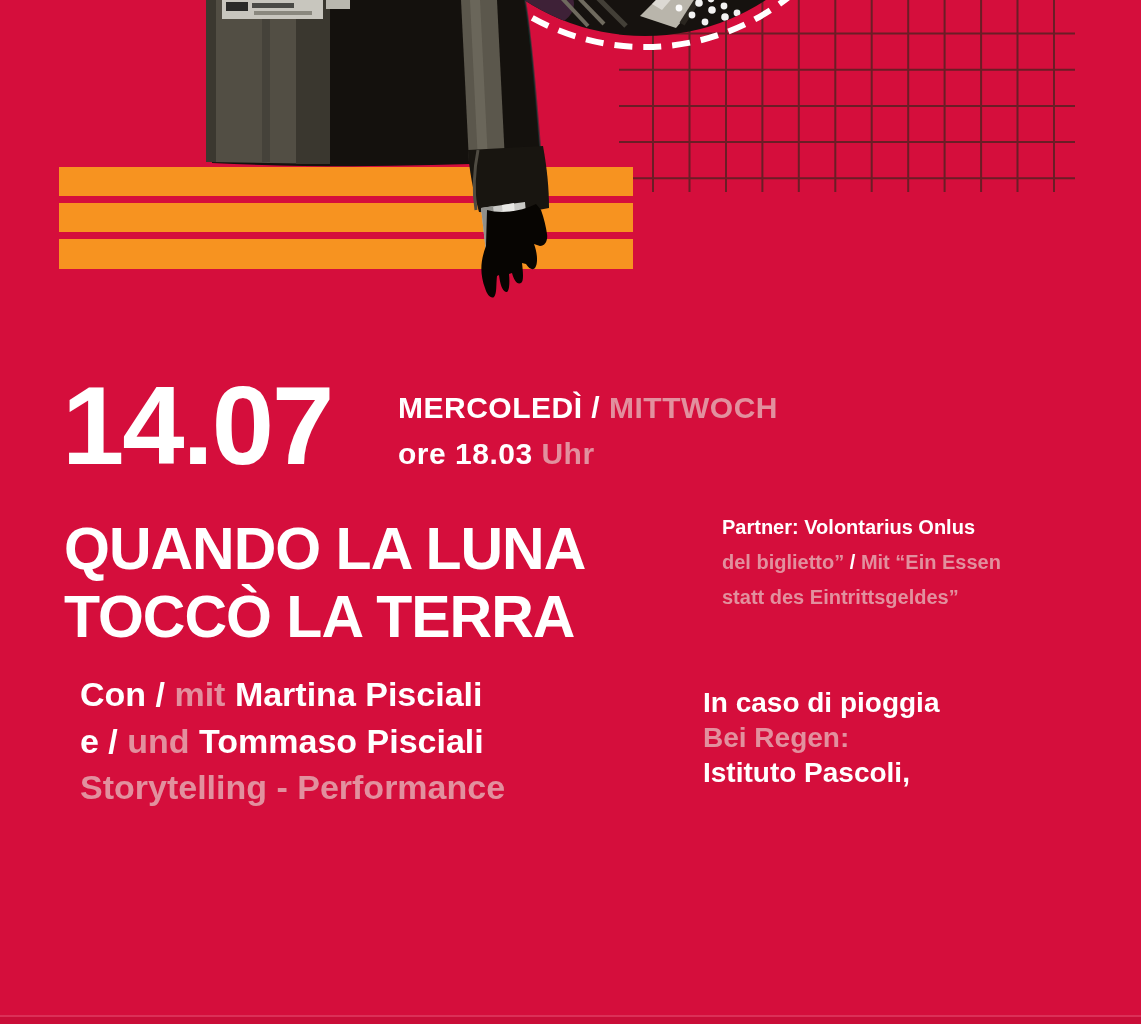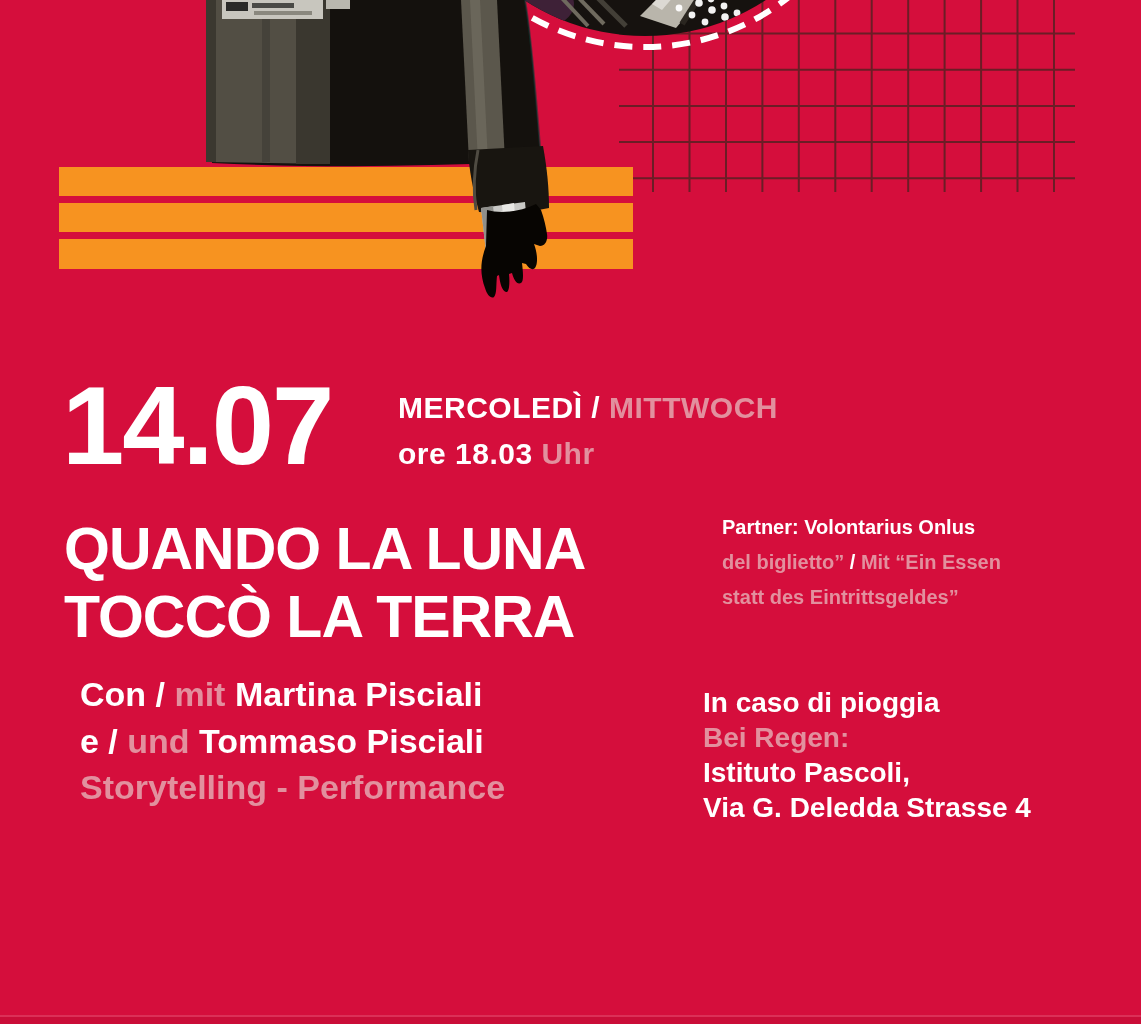--- a/index.html
+++ b/index.html
@@ -169,18 +169,17 @@
     <div>
       <span class="p">del biglietto” </span><span class="w">/</span><span class="p"> Mit “Ein Essen</span>
     </div>
     <div class="p">statt des Eintrittsgeldes”</div>
   </div>
 
   <div class="abs rain-block">
     <div class="w">In caso di pioggia</div>
     <div class="p">Bei Regen:</div>
     <div class="w">Istituto Pascoli,</div>
-    <div class="w">Via G. Deledda Strasse 4</div>
   </div>
 
   <div class="abs bottom-seam"></div>
   <div class="abs bottom-band"></div>
 </div>
 
 </body></html>

